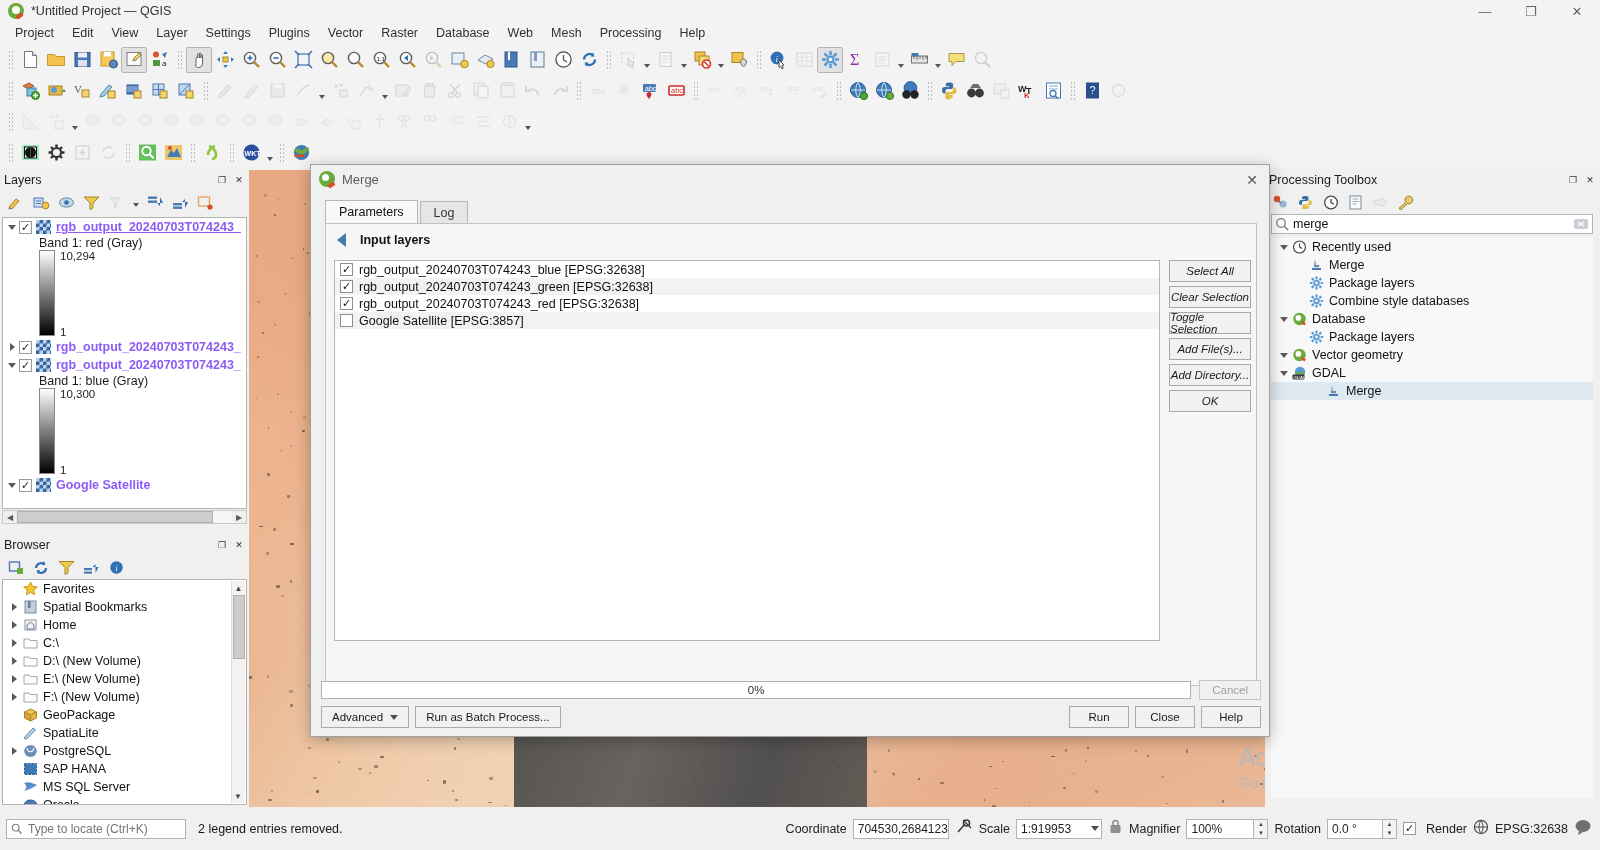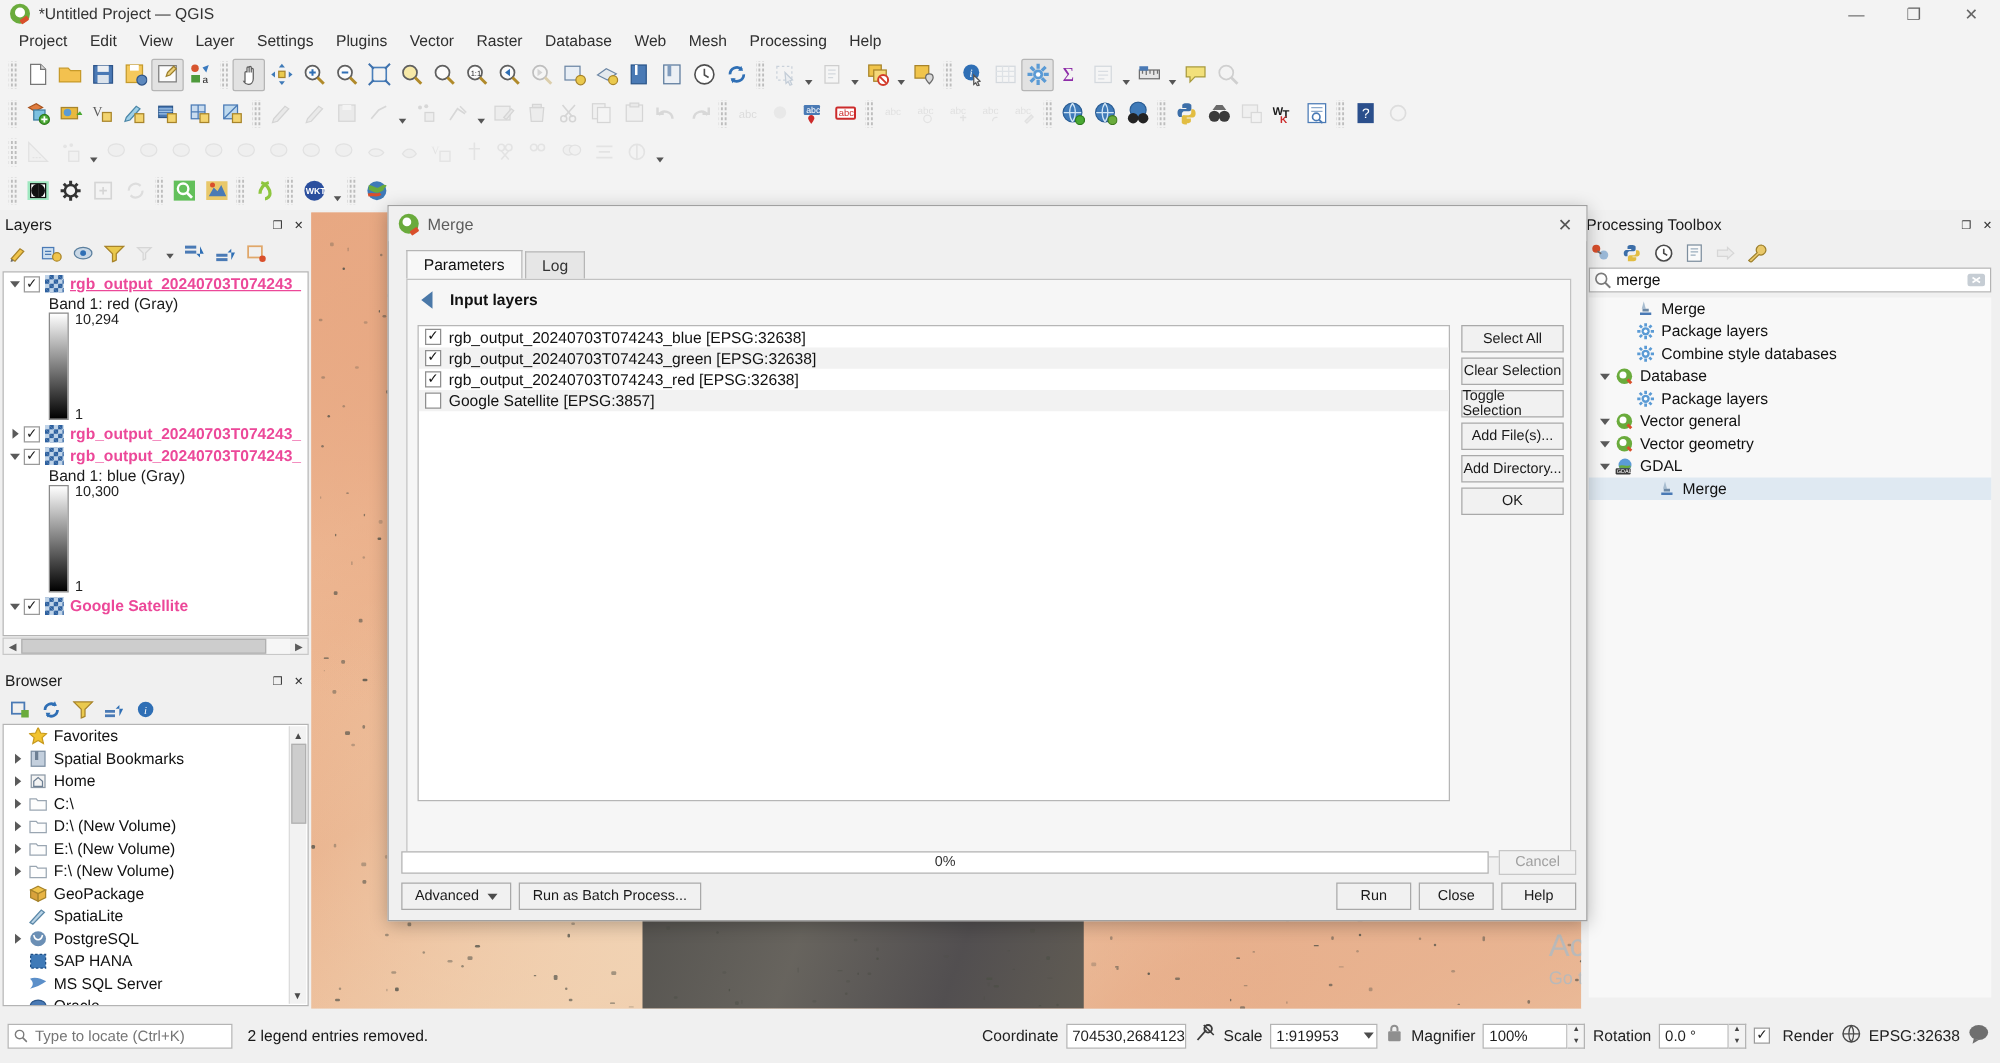--- a/index.html
+++ b/index.html
@@ -89,21 +89,21 @@
     width: 13px; height: 13px; border: 1px solid #9a9a9a; background: #fff; margin-right: 4px;
     display:flex; align-items:center; justify-content:center; font-size:11px; color:#222; line-height:1;
   }
   .rlayer-icon {
     width: 15px; height: 14px; margin-right: 5px; flex: none;
     background-image:
       linear-gradient(45deg,#2c5f9e 25%,transparent 25%,transparent 75%,#2c5f9e 75%),
       linear-gradient(45deg,#2c5f9e 25%,transparent 25%,transparent 75%,#2c5f9e 75%);
     background-size: 7px 7px; background-position: 0 0, 3.5px 3.5px; background-color: #bfd3e8;
   }
-  .ltr-label { font-size: 12.5px; font-weight: bold; color: #ec4899; text-align: center; }
+  .ltr-label { font-size: 12.5px; font-weight: bold; color: #8b5cf6; text-align: center; }
   .ltr-label.sel { text-decoration: underline; }
   .band-label { font-size: 12.5px; padding-left: 36px; color: #1b1b1b; }
   .ramp-wrap { display: flex; padding-left: 36px; align-items: flex-start; }
   .ramp { width: 16px; height: 86px; background: linear-gradient(to bottom, #ffffff, #000000); border: 1px solid #8a8a8a; }
   .ramp-labels { position: relative; height: 88px; margin-left: 5px; font-size: 11.5px; }
   .ramp-labels .top { position:absolute; top:0; }
   .ramp-labels .bot { position:absolute; bottom:0; }
   .hscroll {
     position: absolute; left: 2px; top: 340px; width: 245px; height: 14px;
     background: #f0f0f0; border: 1px solid #c8c8c8; display:flex; align-items:center;
@@ -219,21 +219,21 @@
   .ll-row.alt { background:#f2f2f2; }
   .ll-label { font-size:12.5px; color:#111; }
   .ll-chk {
     width:13px; height:13px; border:1px solid #8f8f8f; background:#fff; margin-right:6px;
     display:flex; align-items:center; justify-content:center; font-size:11px; line-height:1; color:#111;
   }
 
   .side-buttons { position:absolute; left:843px; top:36px; width:82px; }
   .sbtn {
     width:82px; height:22px; margin-bottom:4px; background:#f1f1f1; border:1px solid #a9a9a9;
-    display:flex; align-items:center; justify-content:center; font-size:11.5px; color:#1a1a1a;
+    display:flex; align-items:center; justify-content:center; font-size:11.5px; color:#1a1a1a;font-style:italic;
   }
 
   .progress-wrap { position:absolute; left:10px; top:515px; width:940px; display:flex; align-items:center; gap:8px; }
   .progress { width:873px; height:18px; background:#fff; border:1px solid #b0b0b0;
     display:flex; align-items:center; justify-content:center; font-size:11.5px; color:#333;}
   .cancel-btn { width:62px; height:20px; border:1px solid #c7c7c7; background:#f1f1f1; color:#a0a0a0;
     display:flex; align-items:center; justify-content:center; font-size:11.5px; }
 
   .dlg-footer { position:absolute; left:10px; top:541px; width:940px; display:flex; align-items:center; }
   .fbtn { height:22px; border:1px solid #a9a9a9; background:#f1f1f1; display:flex; align-items:center;
@@ -1949,20 +1949,33 @@
           <path d="M9.2 9.2l4 4" stroke="#7b7b7b" stroke-width="1.6"></path>
         </svg>
     <input id="ptb-input" value="merge" style="">
     <svg width="16" height="14" viewBox="0 0 16 14">
           <rect x="1" y="2" width="14" height="10" rx="2" fill="#c6cdd4"></rect>
           <path d="M5 5l6 4M11 5l-6 4" stroke="#fff" stroke-width="1.3"></path>
         </svg>
   </div>
   <div id="ptb-tree">
         <div class="ptb-row">
+          <span style="width:6px"></span>
+          <span class="exp">
+            <i class="down"></i>
+          </span>
+          <span class="ptb-icon">
+            <svg width="15" height="14" viewBox="0 0 15 14">
+              <circle cx="7.5" cy="7" r="6" fill="#fff" stroke="#4a4a4a" stroke-width="1.2"></circle>
+              <path d="M7.5 3.6V7l2.5 1.6" stroke="#4a4a4a" stroke-width="1.2" fill="none"></path>
+            </svg>
+          </span>
+          <span class="ptb-label">Recently used</span>
+        </div>
+        <div class="ptb-row">
           <span style="width:23px"></span>
           <span class="exp"></span>
           <span class="ptb-icon">
             <svg width="15" height="14" viewBox="0 0 15 14">
               <path d="M6 1l1.6 6H4.4z" fill="#a8bdd0"></path>
               <rect x="5" y="7" width="5" height="2.2" fill="#6d89a6"></rect>
               <rect x="3" y="10" width="9" height="2" fill="#4a7ab5"></rect>
             </svg>
           </span>
           <span class="ptb-label">Merge</span>
@@ -2015,34 +2028,20 @@
           <span class="ptb-icon">
             <svg width="15" height="14" viewBox="0 0 15 14">
               <circle cx="7.5" cy="7" r="3.3" fill="#5b9bd5"></circle>
               <g stroke="#5b9bd5" stroke-width="2.2">
                 <path d="M7.5 0.6v2.6M7.5 10.8v2.6M0.8 7h2.6M11.6 7h2.6M2.8 2.3l1.8 1.8M10.4 9.9l1.8 1.8M12.2 2.3l-1.8 1.8M4.6 9.9l-1.8 1.8"></path>
               </g>
               <circle cx="7.5" cy="7" r="1.4" fill="#fff"></circle>
             </svg>
           </span>
           <span class="ptb-label">Package layers</span>
-        </div>
-        <div class="ptb-row">
-          <span style="width:6px"></span>
-          <span class="exp">
-            <i class="down"></i>
-          </span>
-          <span class="ptb-icon">
-            <svg width="15" height="14" viewBox="0 0 15 14">
-              <circle cx="7.5" cy="7" r="6.2" fill="#6aab3c"></circle>
-              <circle cx="6.4" cy="5.9" r="2.8" fill="#fff"></circle>
-              <path d="M10 9.6l3 3" stroke="#d94f2b" stroke-width="2.4"></path>
-            </svg>
-          </span>
-          <span class="ptb-label">Vector general</span>
         </div>
         <div class="ptb-row">
           <span style="width:6px"></span>
           <span class="exp">
             <i class="down"></i>
           </span>
           <span class="ptb-icon">
             <svg width="15" height="14" viewBox="0 0 15 14">
               <circle cx="7.5" cy="7" r="6.2" fill="#6aab3c"></circle>
               <circle cx="6.4" cy="5.9" r="2.8" fill="#fff"></circle>

